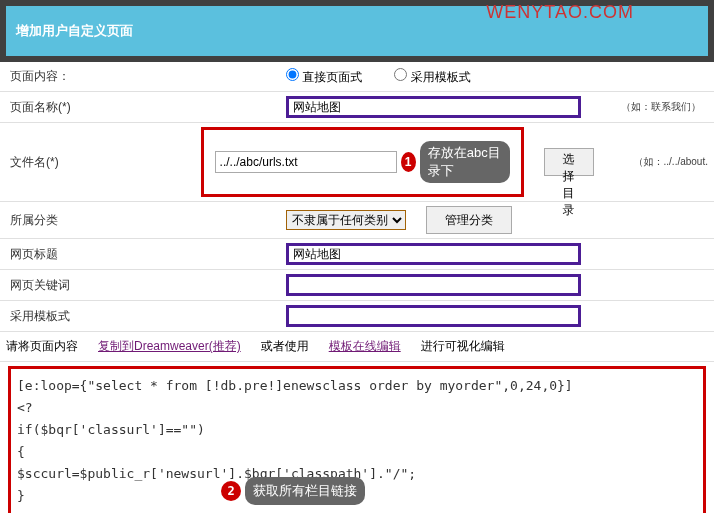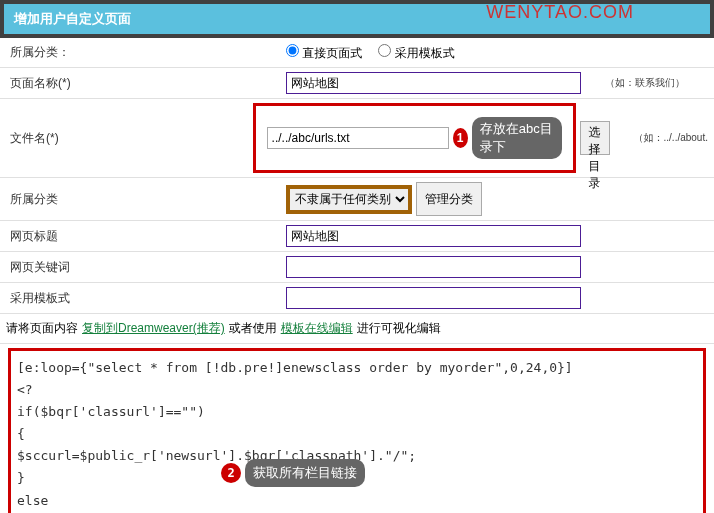--- a/index.html
+++ b/index.html
@@ -1,47 +1,47 @@
 <!DOCTYPE html>
 <html><head>
 <meta charset="utf-8">
 <style>
   * { box-sizing: border-box; margin: 0; padding: 0; }
   body { font-family: "Microsoft YaHei", Arial, sans-serif; font-size: 12px; background: #fff; width: 714px; position: relative; }
   .watermark { position: absolute; top: 2px; right: 80px; color: #c33; font-family: Liberation Sans, sans-serif; font-size: 18px; letter-spacing: 1px; text-align: right; }
-  .header-bar { background: #5bc0de; color: #fff; padding: 6px 10px; font-weight: bold; font-size: 13px; border: 4px solid #404040; }
+  .header-bar { background: #5bc0de; color: #fff; padding: 16px 10px; font-weight: bold; font-size: 13px; border: 6px solid #404040; }
   .form-row { display: flex; border-bottom: 1px solid #e0e0e0; min-height: 30px; align-items: center; }
   .form-label { width: 280px; padding: 4px 10px; color: #333; }
-  .form-content { flex: 1; padding: 4px 6px; display: flex; align-items: center; gap: 4px; }
-  input[type="text"] { border: 1px solid #4c1d95; padding: 2px 4px; height: 22px; font-size: 12px; }
+  .form-content { flex: 1; padding: 4px 6px; display: flex; align-items: center; gap: 20px; }
+  input[type="text"] { border: 3px solid #4c1d95; padding: 2px 4px; height: 22px; font-size: 12px; }
   input.w230 { width: 230px; }
   input.w300 { width: 295px; }
-  select { border: 4px solid #a16207; padding: 1px; height: 29px; font-size: 12px; }
-  button.gray { background: #f0f0f0; border: 1px solid #aaa; padding: 2px 8px; height: 34px; cursor: pointer; font-size: 12px; }
+  select { border: 1px solid #a16207; padding: 1px; height: 20px; font-size: 12px; }
+  button.gray { background: #f0f0f0; border: 1px solid #aaa; padding: 2px 18px; height: 28px; cursor: pointer; font-size: 12px; }
   .hint { color: #404040; font-size: 10px; margin-left: 20px; }
-  .link { color: #15803d; text-decoration: underline; }
+  .link { color: #701a75; text-decoration: underline; }
   .radio-group label { margin-right: 12px; }
   .red-box-thick { border: 3px solid #c00; }
   .callout { display: inline-flex; align-items: center; margin-left: 4px; }
   .callout-num { background: #c00; color: #fff; width: 20px; height: 20px; border-radius: 50%; display: inline-flex; align-items: center; justify-content: center; font-weight: bold; font-size: 12px; }
   .callout-text { background: #666; color: #fff; padding: 3px 8px; margin-left: 4px; border-radius: 10px; font-size: 13px; }
   .code-box { border: 3px solid #c00; padding: 6px; margin: 4px 8px; font-family: Consolas, monospace; font-size: 13px; color: #333; line-height: 1.7; position: relative; }
   .code-line { white-space: pre; }
   .code-callout { position: absolute; display: flex; align-items: center; }
   .tight-row { min-height: 26px; }
 </style>
 </head>
 <body>
 
 <div class="watermark">WENYTAO.COM</div>
 
 <div class="header-bar">增加用户自定义页面</div>
 
 <div class="form-row">
-  <div class="form-label">所属分类：</div>
+  <div class="form-label">页面内容：</div>
   <div class="form-content radio-group">
     <label><input type="radio" name="pm" checked="" style=""> <span>直接页面式</span></label>
     <label><input type="radio" name="pm" style=""> <span>采用模板式</span></label>
   </div>
 </div>
 
 <div class="form-row">
   <div class="form-label">页面名称(*)</div>
   <div class="form-content">
     <input type="text" class="w300" value="网站地图" style="">

